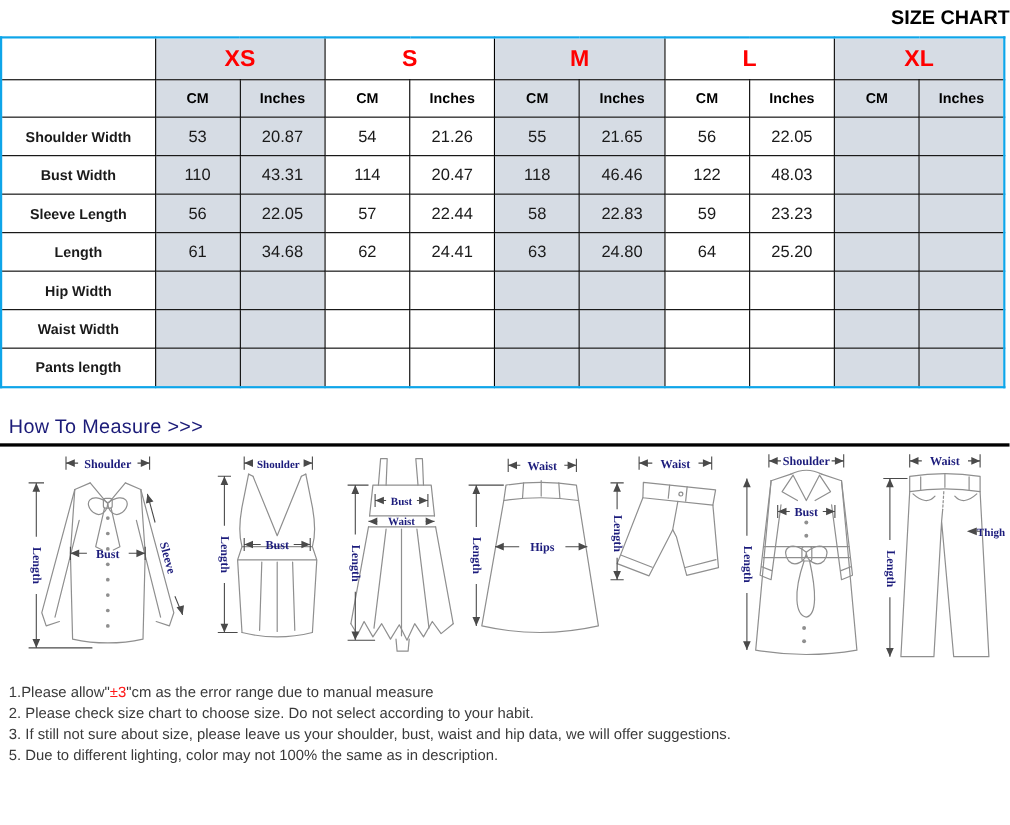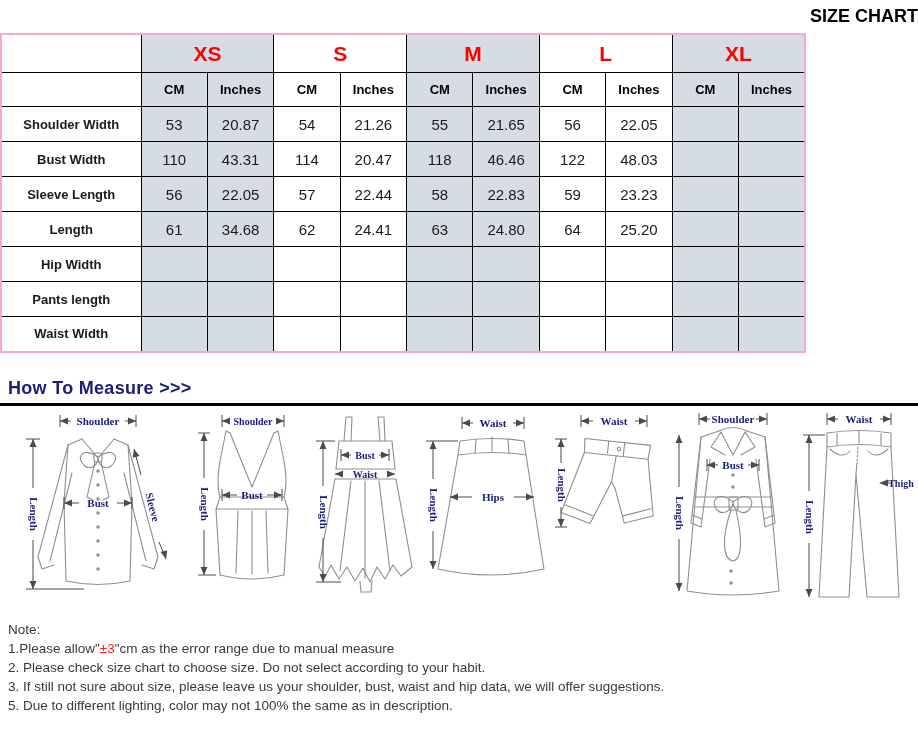--- a/index.html
+++ b/index.html
@@ -1,29 +1,29 @@
 <!DOCTYPE html>
 <html><head>
 <meta charset="utf-8">
 <style>
   html,body{margin:0;padding:0;background:#fff;}
   .page{position:relative;width:918px;height:750px;background:#fff;overflow:hidden;
         font-family:"Liberation Sans",sans-serif;color:#111;}
   .title{padding-top:6px;height:27px;text-align:right;font-size:18px;font-weight:bold;color:#000;}
-  table.size-table{border-collapse:collapse;table-layout:fixed;width:806px;border:2px solid #f9a8d4;}
+  table.size-table{border-collapse:collapse;table-layout:fixed;width:914px;border:2px solid #0ea5e9;}
   table.size-table th,table.size-table td{border:1px solid #000;padding:0;text-align:center;vertical-align:middle;overflow:hidden;}
   col.c-label{width:140px;}
   tr.r-sizes th{height:37px;font-size:21px;font-weight:bold;color:#ff0000;}
   tr.r-units th{height:33px;font-size:13px;font-weight:bold;color:#000;}
   tbody tr{height:35px;}
   tbody th.rowlabel{font-weight:bold;font-size:13px;color:#1a1a1a;background:#fff;}
   tbody td{font-size:15px;color:#1a1a1a;}
   .g{background:#d6dce4;}
   .corner{background:#fff;}
-  .measure-head{margin:25px 0 0 8px;height:22px;font-size:18px;font-weight:bold;color:#1b1b78;letter-spacing:.3px;}
+  .measure-head{margin:25px 0 0 8px;height:22px;font-size:18px;font-weight:normal;color:#1b1b78;letter-spacing:.3px;}
   .divider{border-top:3px solid #000;margin-top:3px;width:918px;}
   .figures{display:flex;justify-content:space-between;align-items:flex-start;padding:5px 4px 0 20px;height:199px;}
   .fig{display:block;}
   .fig .outline{stroke:#8f8f8f;fill:none;stroke-width:1.1;stroke-linecap:round;stroke-linejoin:round;}
   .fig .dim{stroke:#4a4a4a;fill:none;stroke-width:1;}
   .fig .ah{fill:#4a4a4a;stroke:none;}
   .fig .dots{fill:#8f8f8f;stroke:none;}
   .fig text{font-family:"Liberation Serif",serif;font-weight:bold;font-size:11px;fill:#1c1c7c;text-anchor:middle;}
   .fig text.sm{font-size:10px;}
   .notes{margin:10px 0 0 8px;font-size:13.5px;line-height:19px;color:#3a3a3a;}
@@ -133,34 +133,34 @@
           <td class=""></td>
           <td class=""></td>
           <td class="g"></td>
           <td class="g"></td>
           <td class=""></td>
           <td class=""></td>
           <td class="g"></td>
           <td class="g"></td>
         </tr>
         <tr>
+          <th class="rowlabel">Waist Width</th>
+          <td class="g"></td>
+          <td class="g"></td>
+          <td class=""></td>
+          <td class=""></td>
+          <td class="g"></td>
+          <td class="g"></td>
+          <td class=""></td>
+          <td class=""></td>
+          <td class="g"></td>
+          <td class="g"></td>
+        </tr>
+        <tr>
           <th class="rowlabel">Pants length</th>
-          <td class="g"></td>
-          <td class="g"></td>
-          <td class=""></td>
-          <td class=""></td>
-          <td class="g"></td>
-          <td class="g"></td>
-          <td class=""></td>
-          <td class=""></td>
-          <td class="g"></td>
-          <td class="g"></td>
-        </tr>
-        <tr>
-          <th class="rowlabel">Waist Width</th>
           <td class="g"></td>
           <td class="g"></td>
           <td class=""></td>
           <td class=""></td>
           <td class="g"></td>
           <td class="g"></td>
           <td class=""></td>
           <td class=""></td>
           <td class="g"></td>
           <td class="g"></td>
@@ -357,20 +357,19 @@
         <path d="M10,24 l-3.5,8 l7,0 Z M10,186 l-3.5,-8 l7,0 Z"></path>
       </g>
       <text x="60" y="12">Waist</text>
       <text x="102" y="76" class="sm">Thigh</text>
       <text transform="translate(7,106) rotate(90)">Length</text>
     </svg>
 
   </div>
 
   <div class="notes">
-    <div>Note:</div>
     <div><span>1.Please allow"</span><span class="red">±3</span><span>"cm as the error range due to manual measure</span></div>
     <div>2. Please check size chart to choose size. Do not select according to your habit.</div>
     <div>3. If still not sure about size, please leave us your shoulder, bust, waist and hip data, we will offer suggestions.</div>
     <div>5. Due to different lighting, color may not 100% the same as in description.</div>
   </div>
 
 </div>
 
 </body></html>

